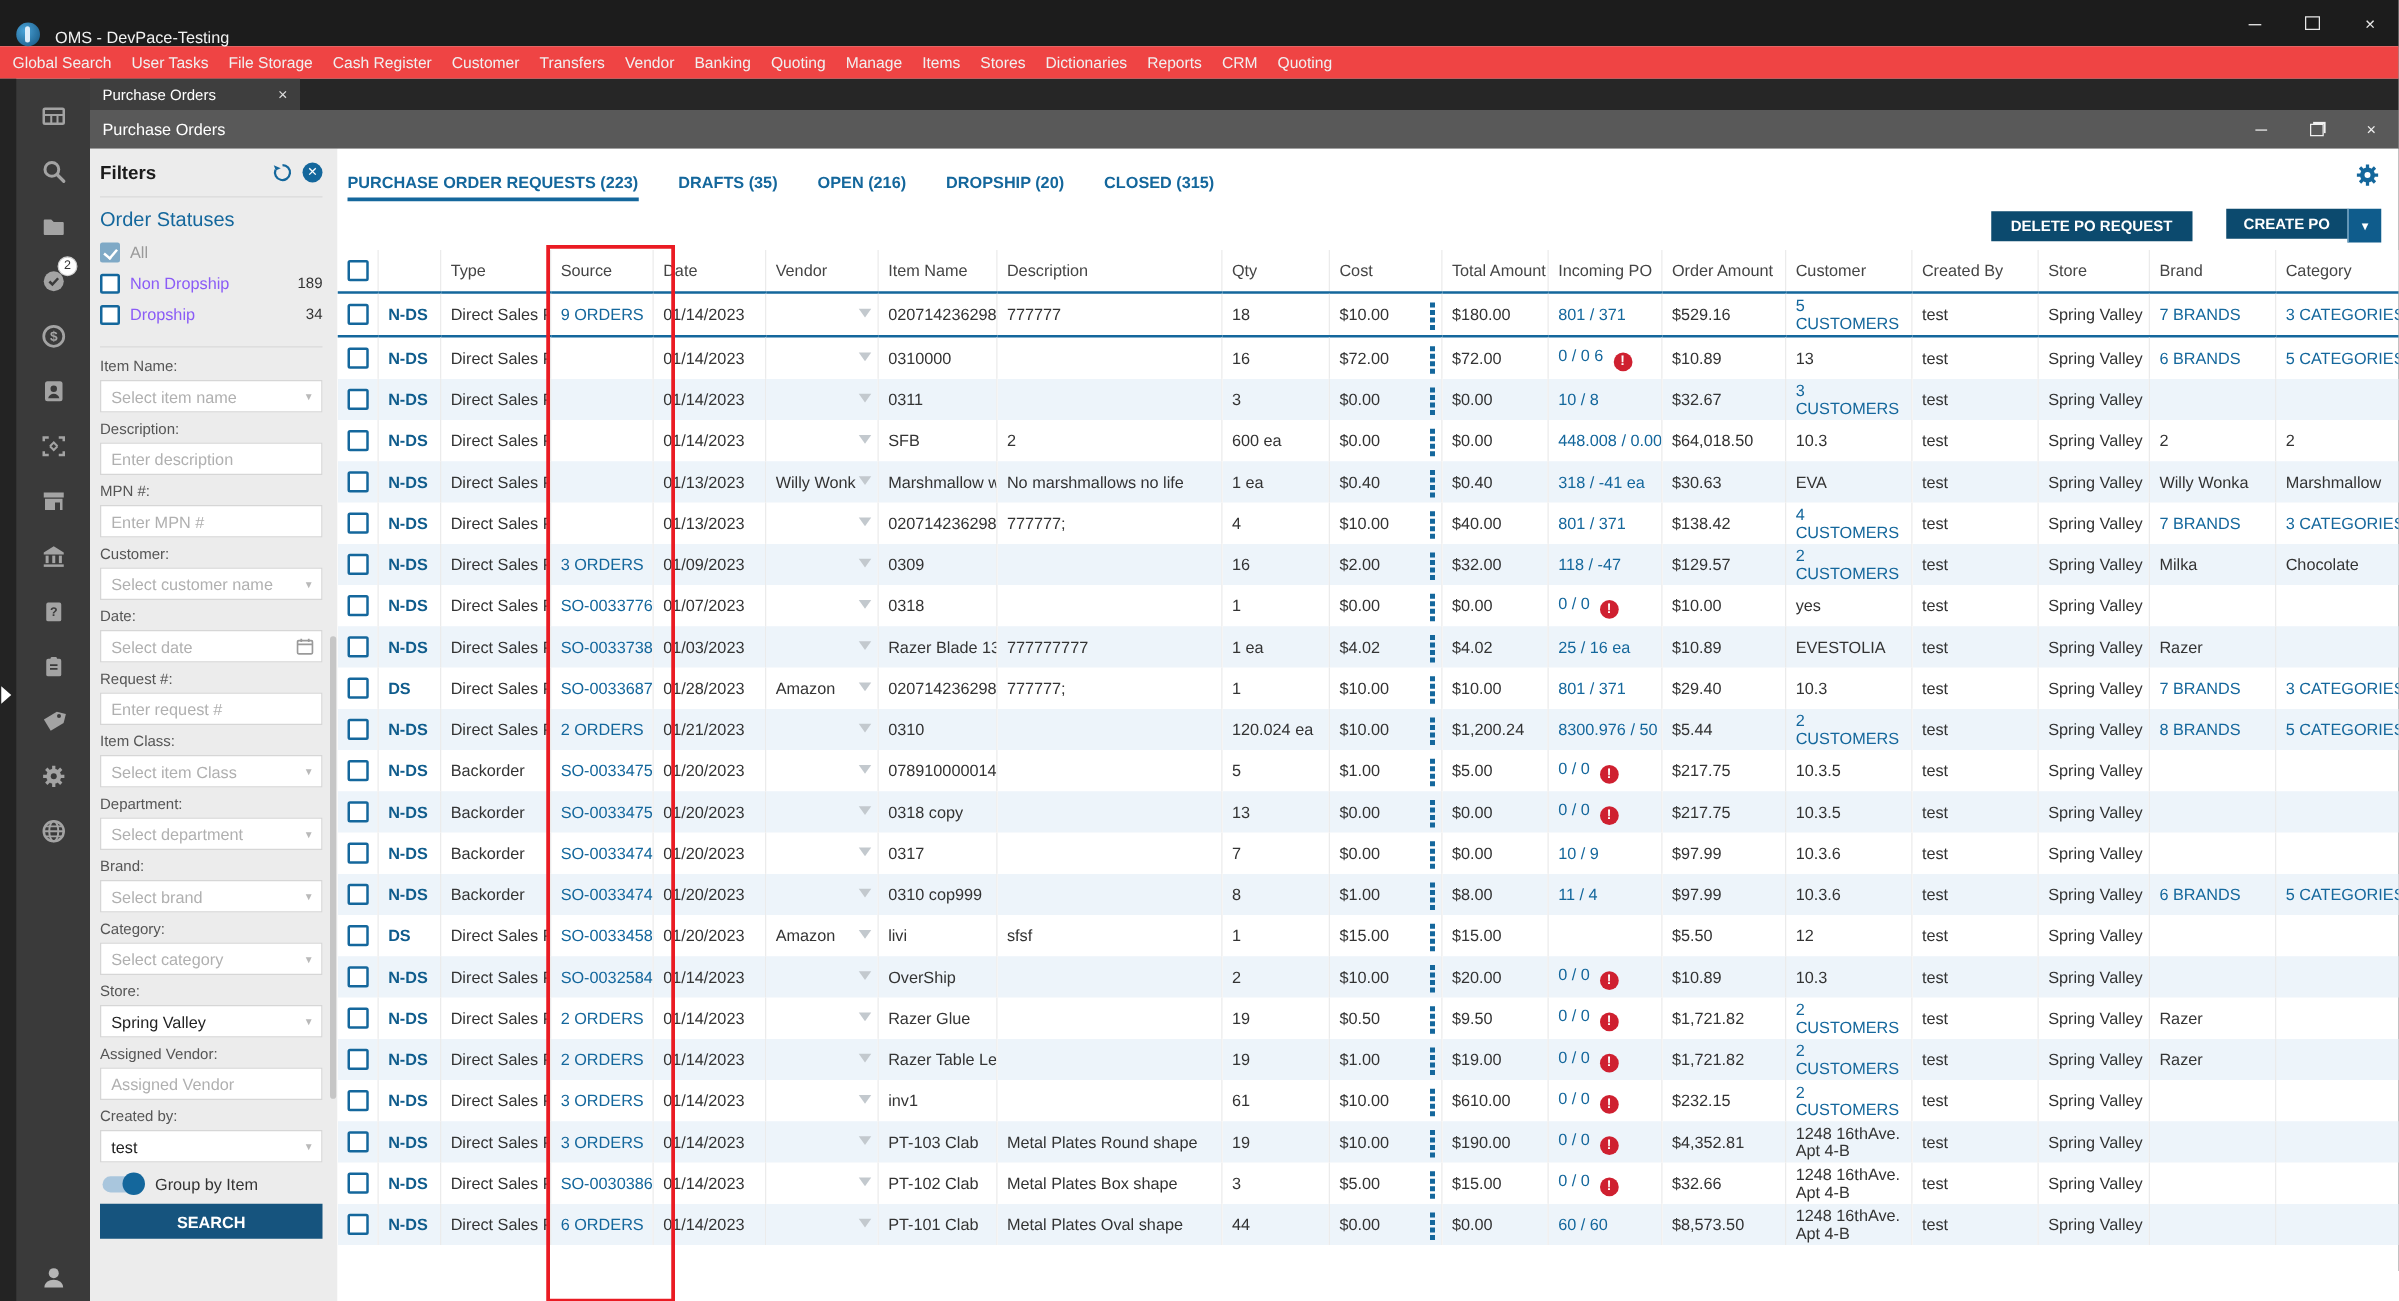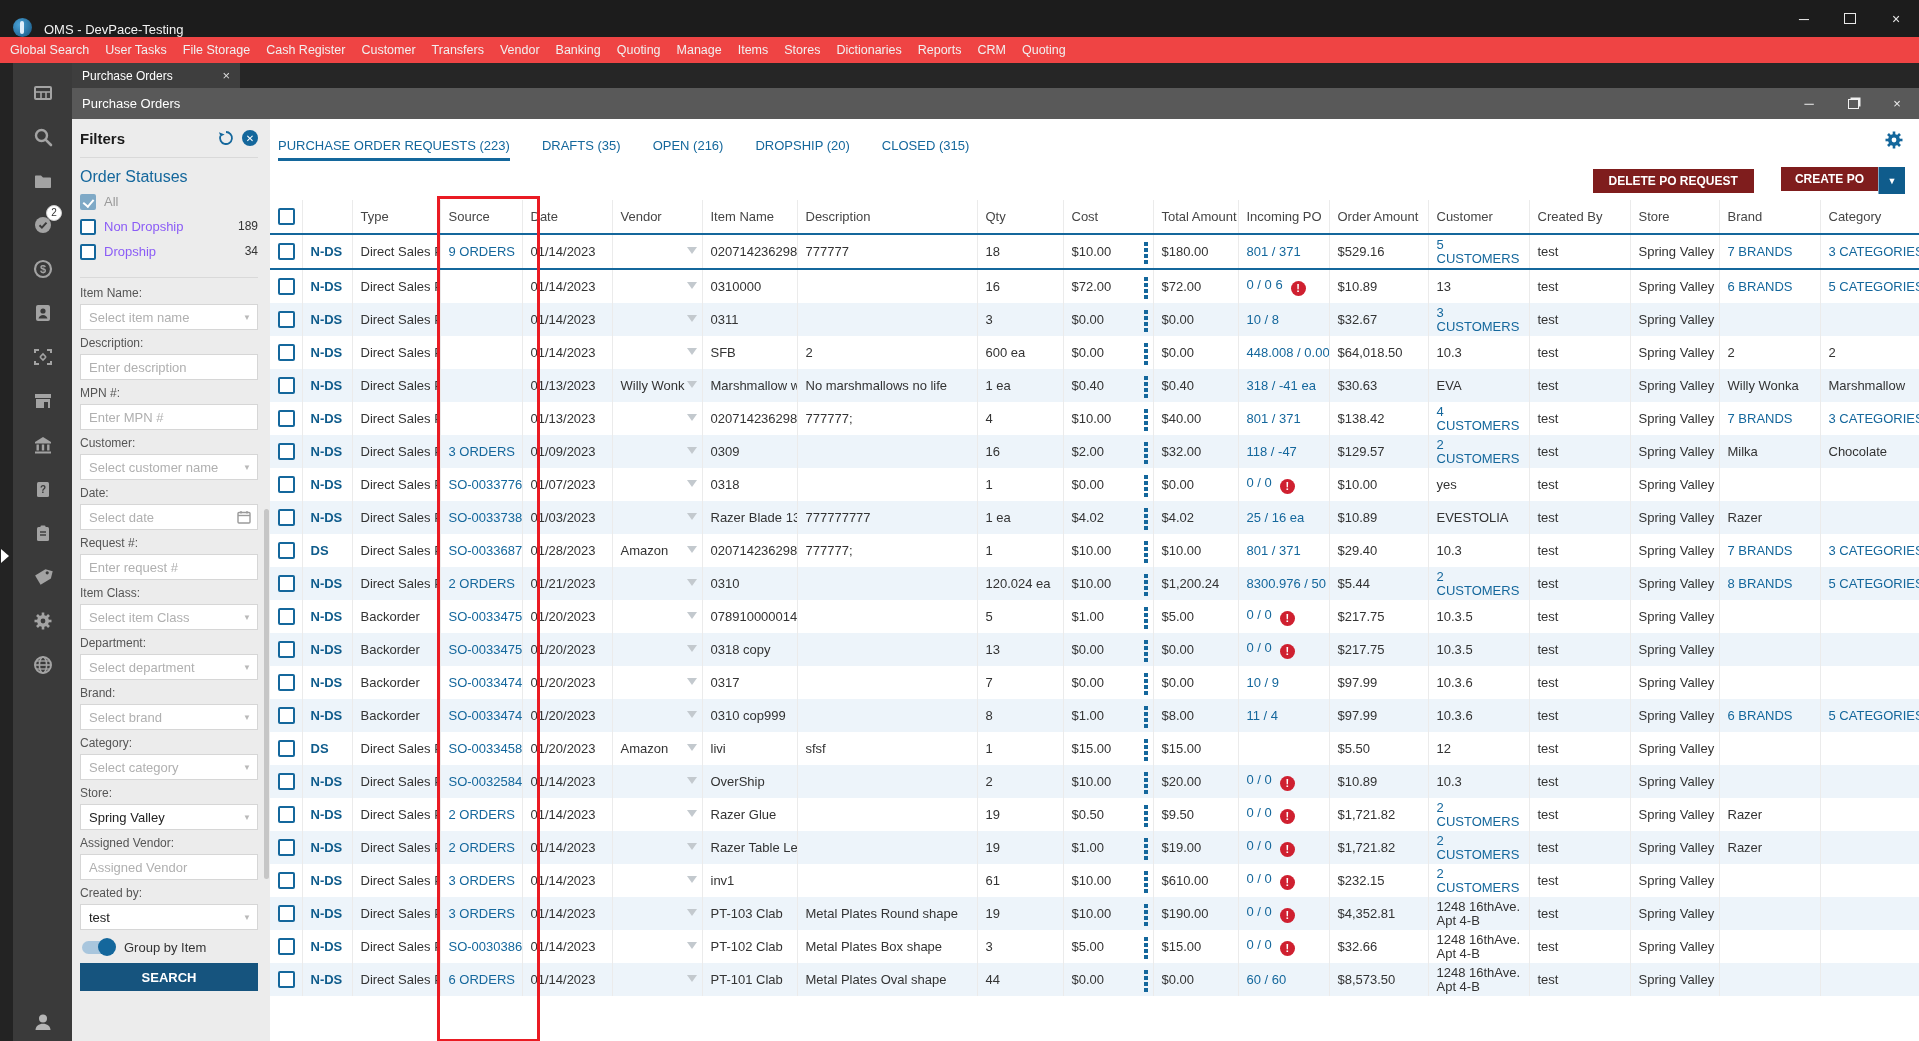--- a/index.html
+++ b/index.html
@@ -66,26 +66,26 @@
   .f-toggle-row{display:flex;align-items:center;margin:10px 0 8px;}
   .tgl{width:32px;height:13px;border-radius:7px;background:#a9c6dd;position:relative;margin:0 10px 0 2px;}
   .tgl::after{content:"";position:absolute;right:-2px;top:-3px;width:18px;height:18px;border-radius:50%;background:#14679c;}
   .f-toggle-label{color:#333;font-size:13px;}
   .search-btn{height:28px;background:#16547e;color:#fff;font-weight:bold;font-size:13px;
               display:flex;align-items:center;justify-content:center;margin-top:4px;}
   .f-scrollbar{position:absolute;right:1px;top:390px;width:5px;height:370px;background:#c6c6c6;border-radius:3px;}
   
   .main{flex:1;display:flex;flex-direction:column;min-width:0;background:#fff;position:relative;}
   .tabs-bar{height:42px;display:flex;align-items:stretch;padding-left:8px;flex:none;position:relative;}
-  .po-tab{display:flex;align-items:center;margin-right:32px;font-size:13px;font-weight:normal;color:#14679c;
+  .po-tab{display:flex;align-items:center;margin-right:32px;font-size:13px;font-weight:bold;color:#14679c;
           border-bottom:3px solid transparent;box-sizing:border-box;padding-top:14px;}
   .po-tab.active{border-bottom-color:#14679c;}
   .gear-top{position:absolute;right:14px;top:10px;}
   .toolbar{height:39px;display:flex;align-items:center;justify-content:flex-end;padding-right:14px;flex:none;}
-  .btn{height:24px;background:#7f1d1d;color:#fff;font-weight:bold;font-size:12px;display:flex;align-items:center;
+  .btn{height:24px;background:#0c4a6e;color:#fff;font-weight:bold;font-size:12px;display:flex;align-items:center;
        padding:0 16px;border:none;}
   .split{display:flex;margin-left:27px;}
   .split .btn{padding:0 14px;}
   .split-caret{width:26px;height:27px;background:#0f5c8c;border-left:1px solid #7fa9c6;display:flex;align-items:center;justify-content:center;color:#fff;font-size:9px;}
   
   .table-wrap{flex:1;overflow:hidden;}
   table.grid{border-collapse:collapse;table-layout:fixed;width:1651px;}
   .grid th{height:33px;font-weight:normal;font-size:13px;color:#454545;text-align:left;padding:0 8px;
            border-right:1px solid #ebebeb;border-bottom:2px solid #14679c;background:#fff;overflow:hidden;white-space:nowrap;}
   .grid td{height:33px;font-size:13px;color:#333;padding:0 8px;border-right:1px solid #ebebeb;

